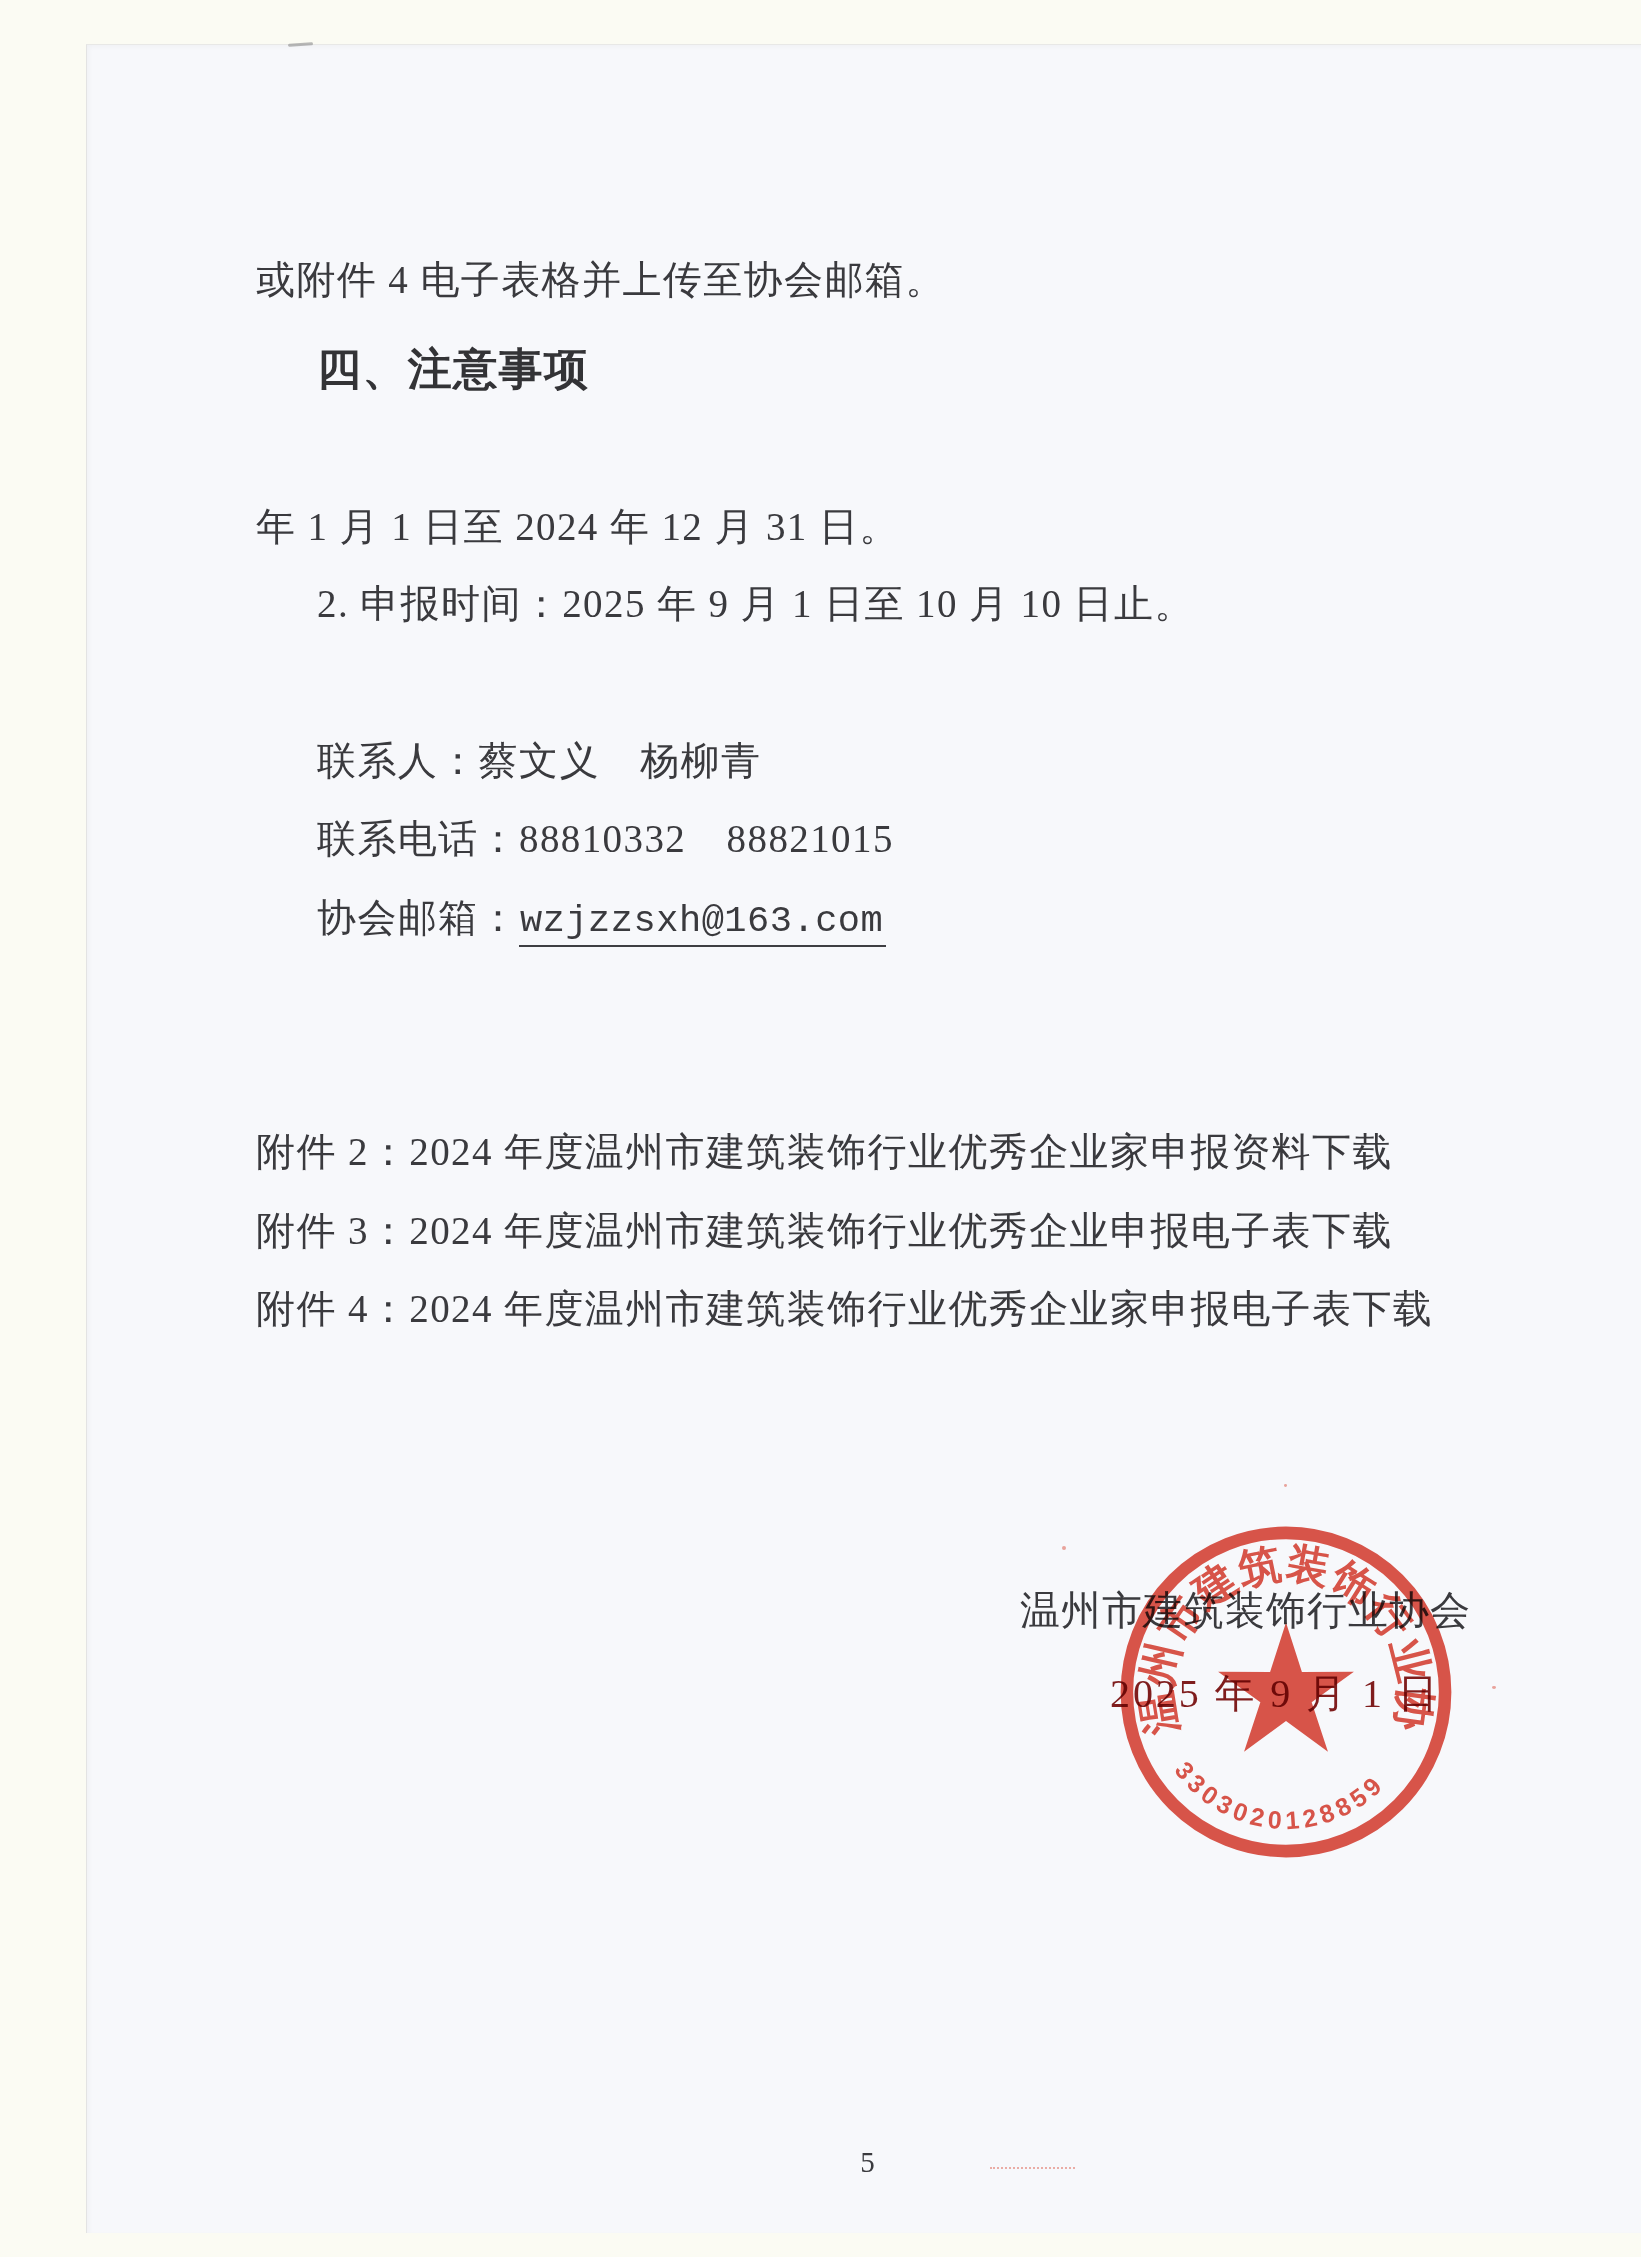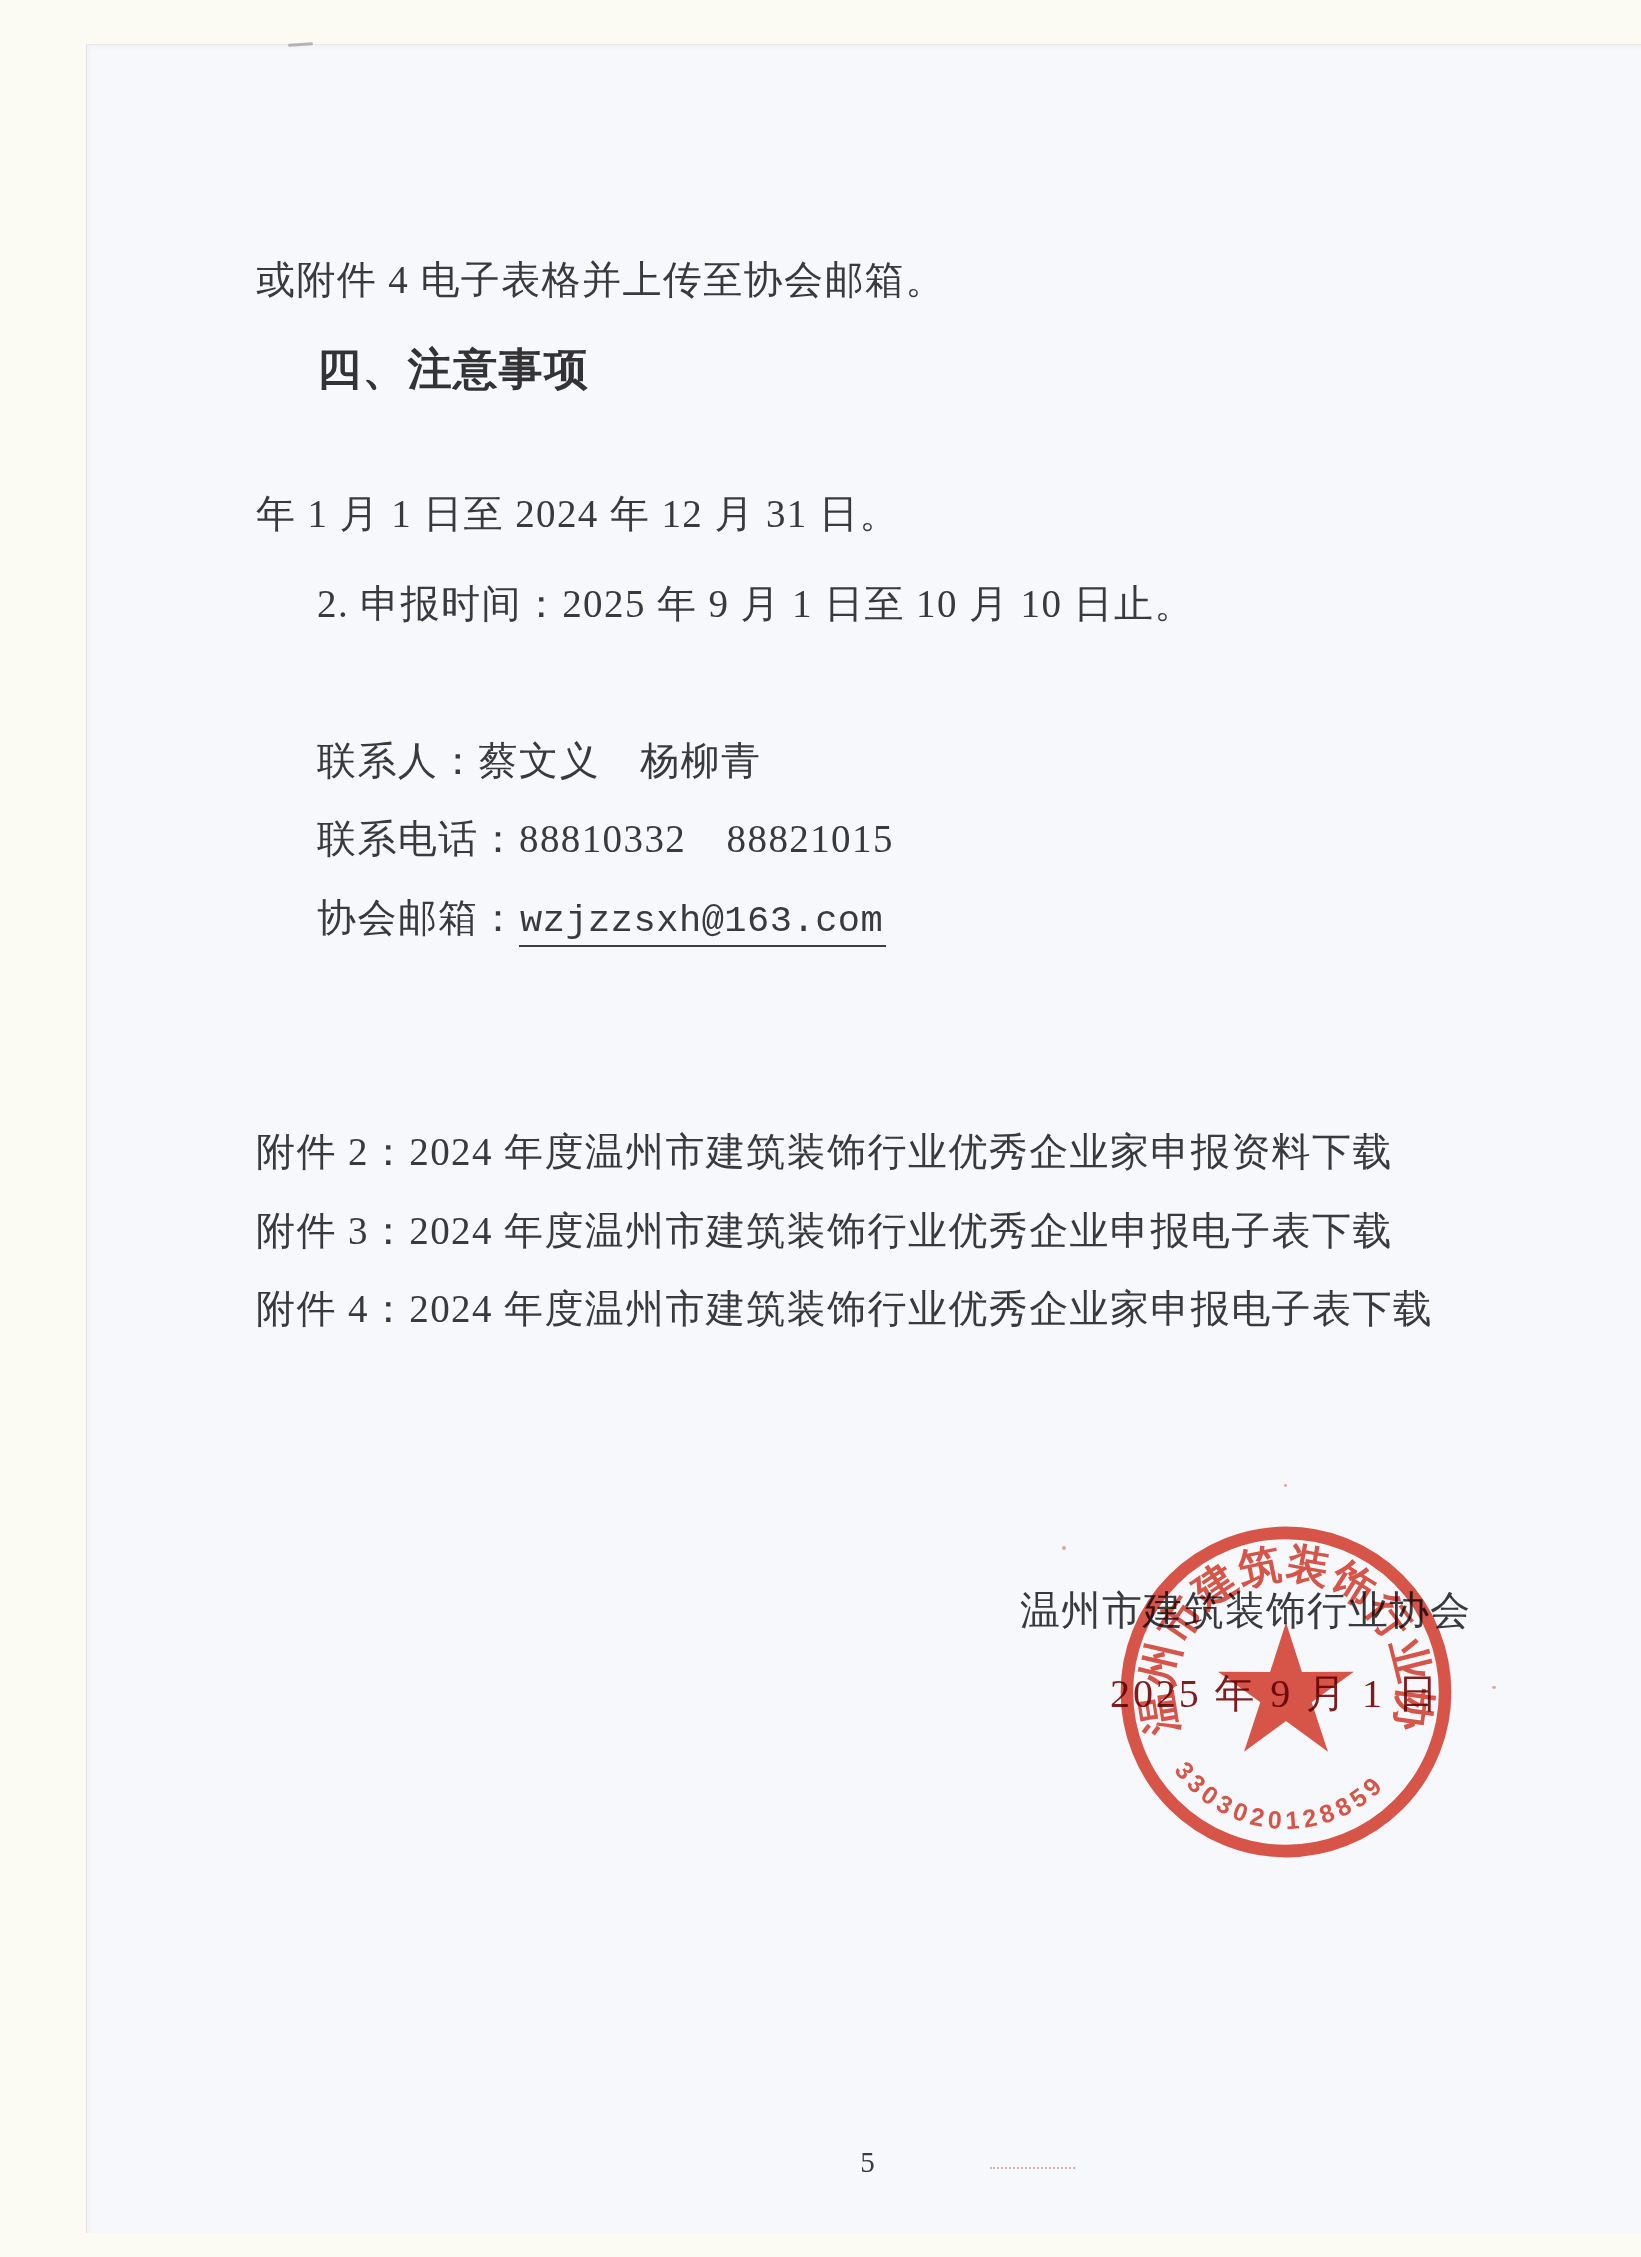--- a/index.html
+++ b/index.html
@@ -20,21 +20,21 @@
     position:absolute;left:201px;top:-1.9px;width:25px;height:2.9px;
     background:#9a9a9a;border-radius:1.9px;transform:rotate(-4deg);opacity:.7;
   }
   .line{
     position:absolute;white-space:nowrap;
     font-size:39px;line-height:48px;color:#3a3a3e;letter-spacing:1.4px;
   }
   .l-cont{top:211px;left:169px;}
   .l-heading{top:301px;left:230px;font-weight:700;font-size:44px;color:#333336;}
   .l-note0{top:380px;left:230px;}
-  .l-note1{top:445px;left:169px;}
+  .l-note1{top:458px;left:169px;}
   .l-note2{top:535px;left:230px;}
   .l-note3{top:612px;left:230px;}
   .l-person{top:692px;left:230px;}
   .l-phone{top:770px;left:230px;}
   .l-email{top:849px;left:230px;}
   .email{
     font-family:"Liberation Mono","DejaVu Sans Mono",monospace;
     font-size:37px;letter-spacing:0.5px;
     border-bottom:2.9px solid #3e3e42;padding:0 2.9px 2.9px 1px;
   }

